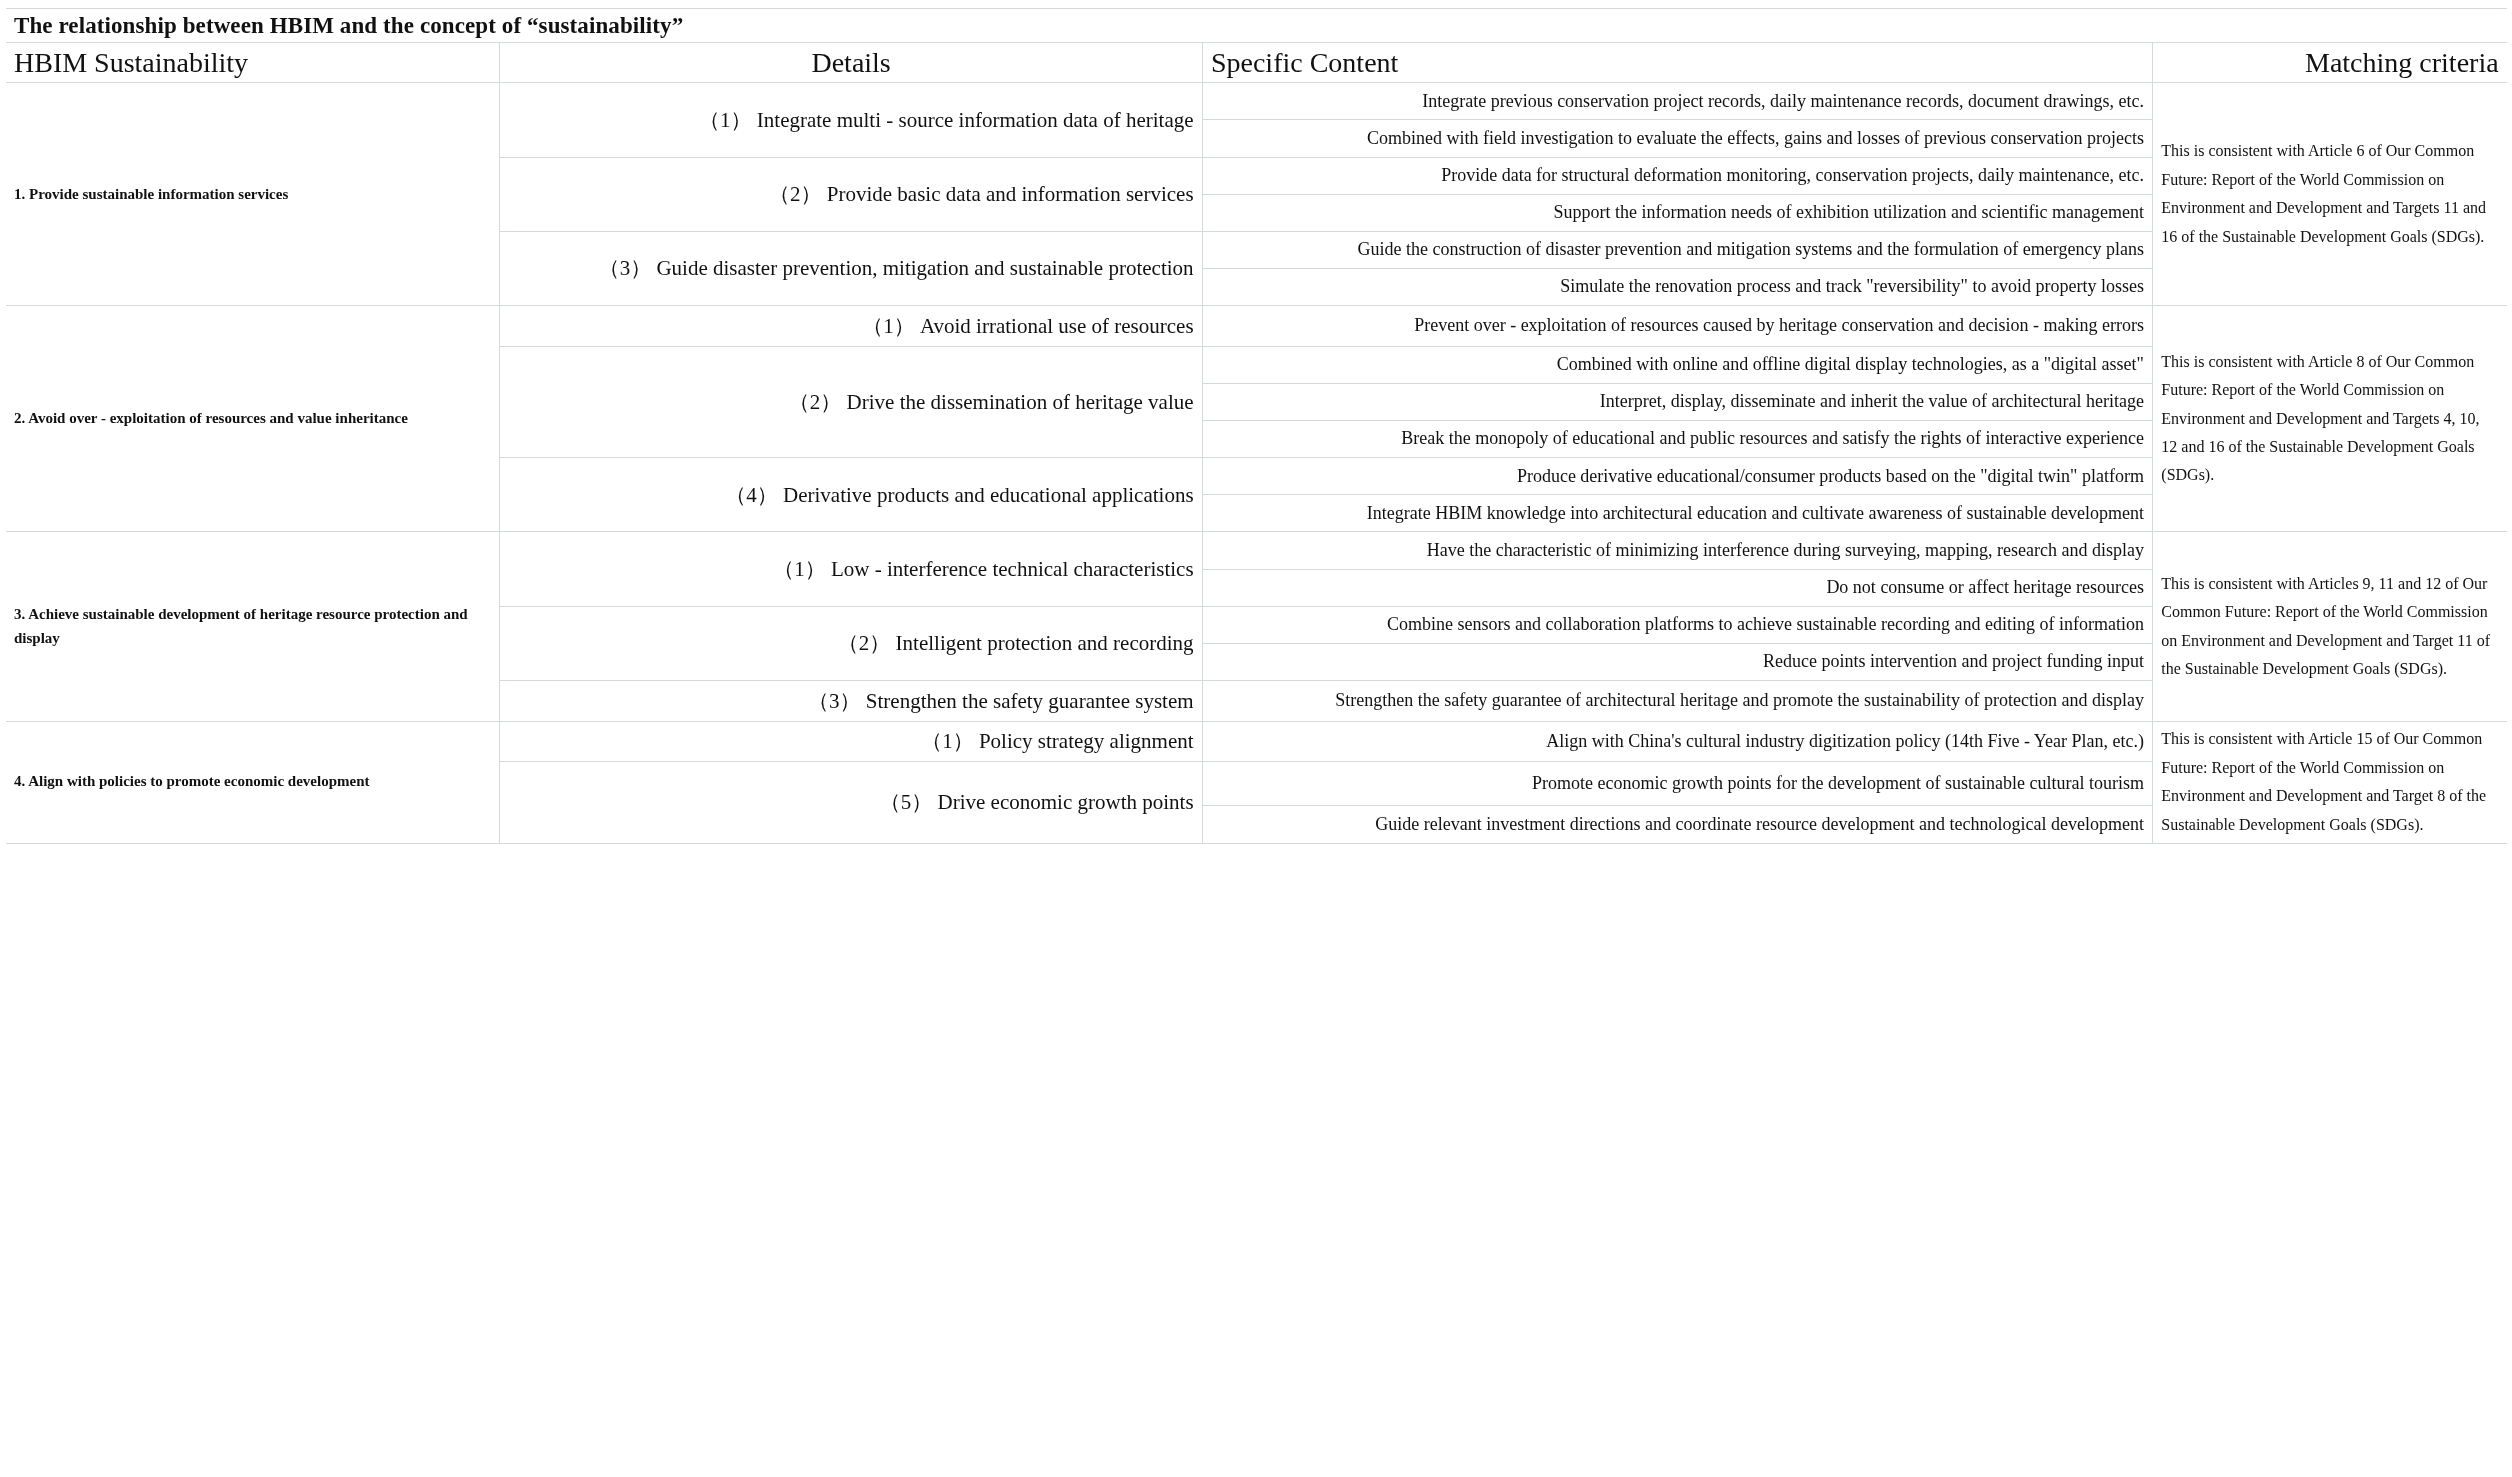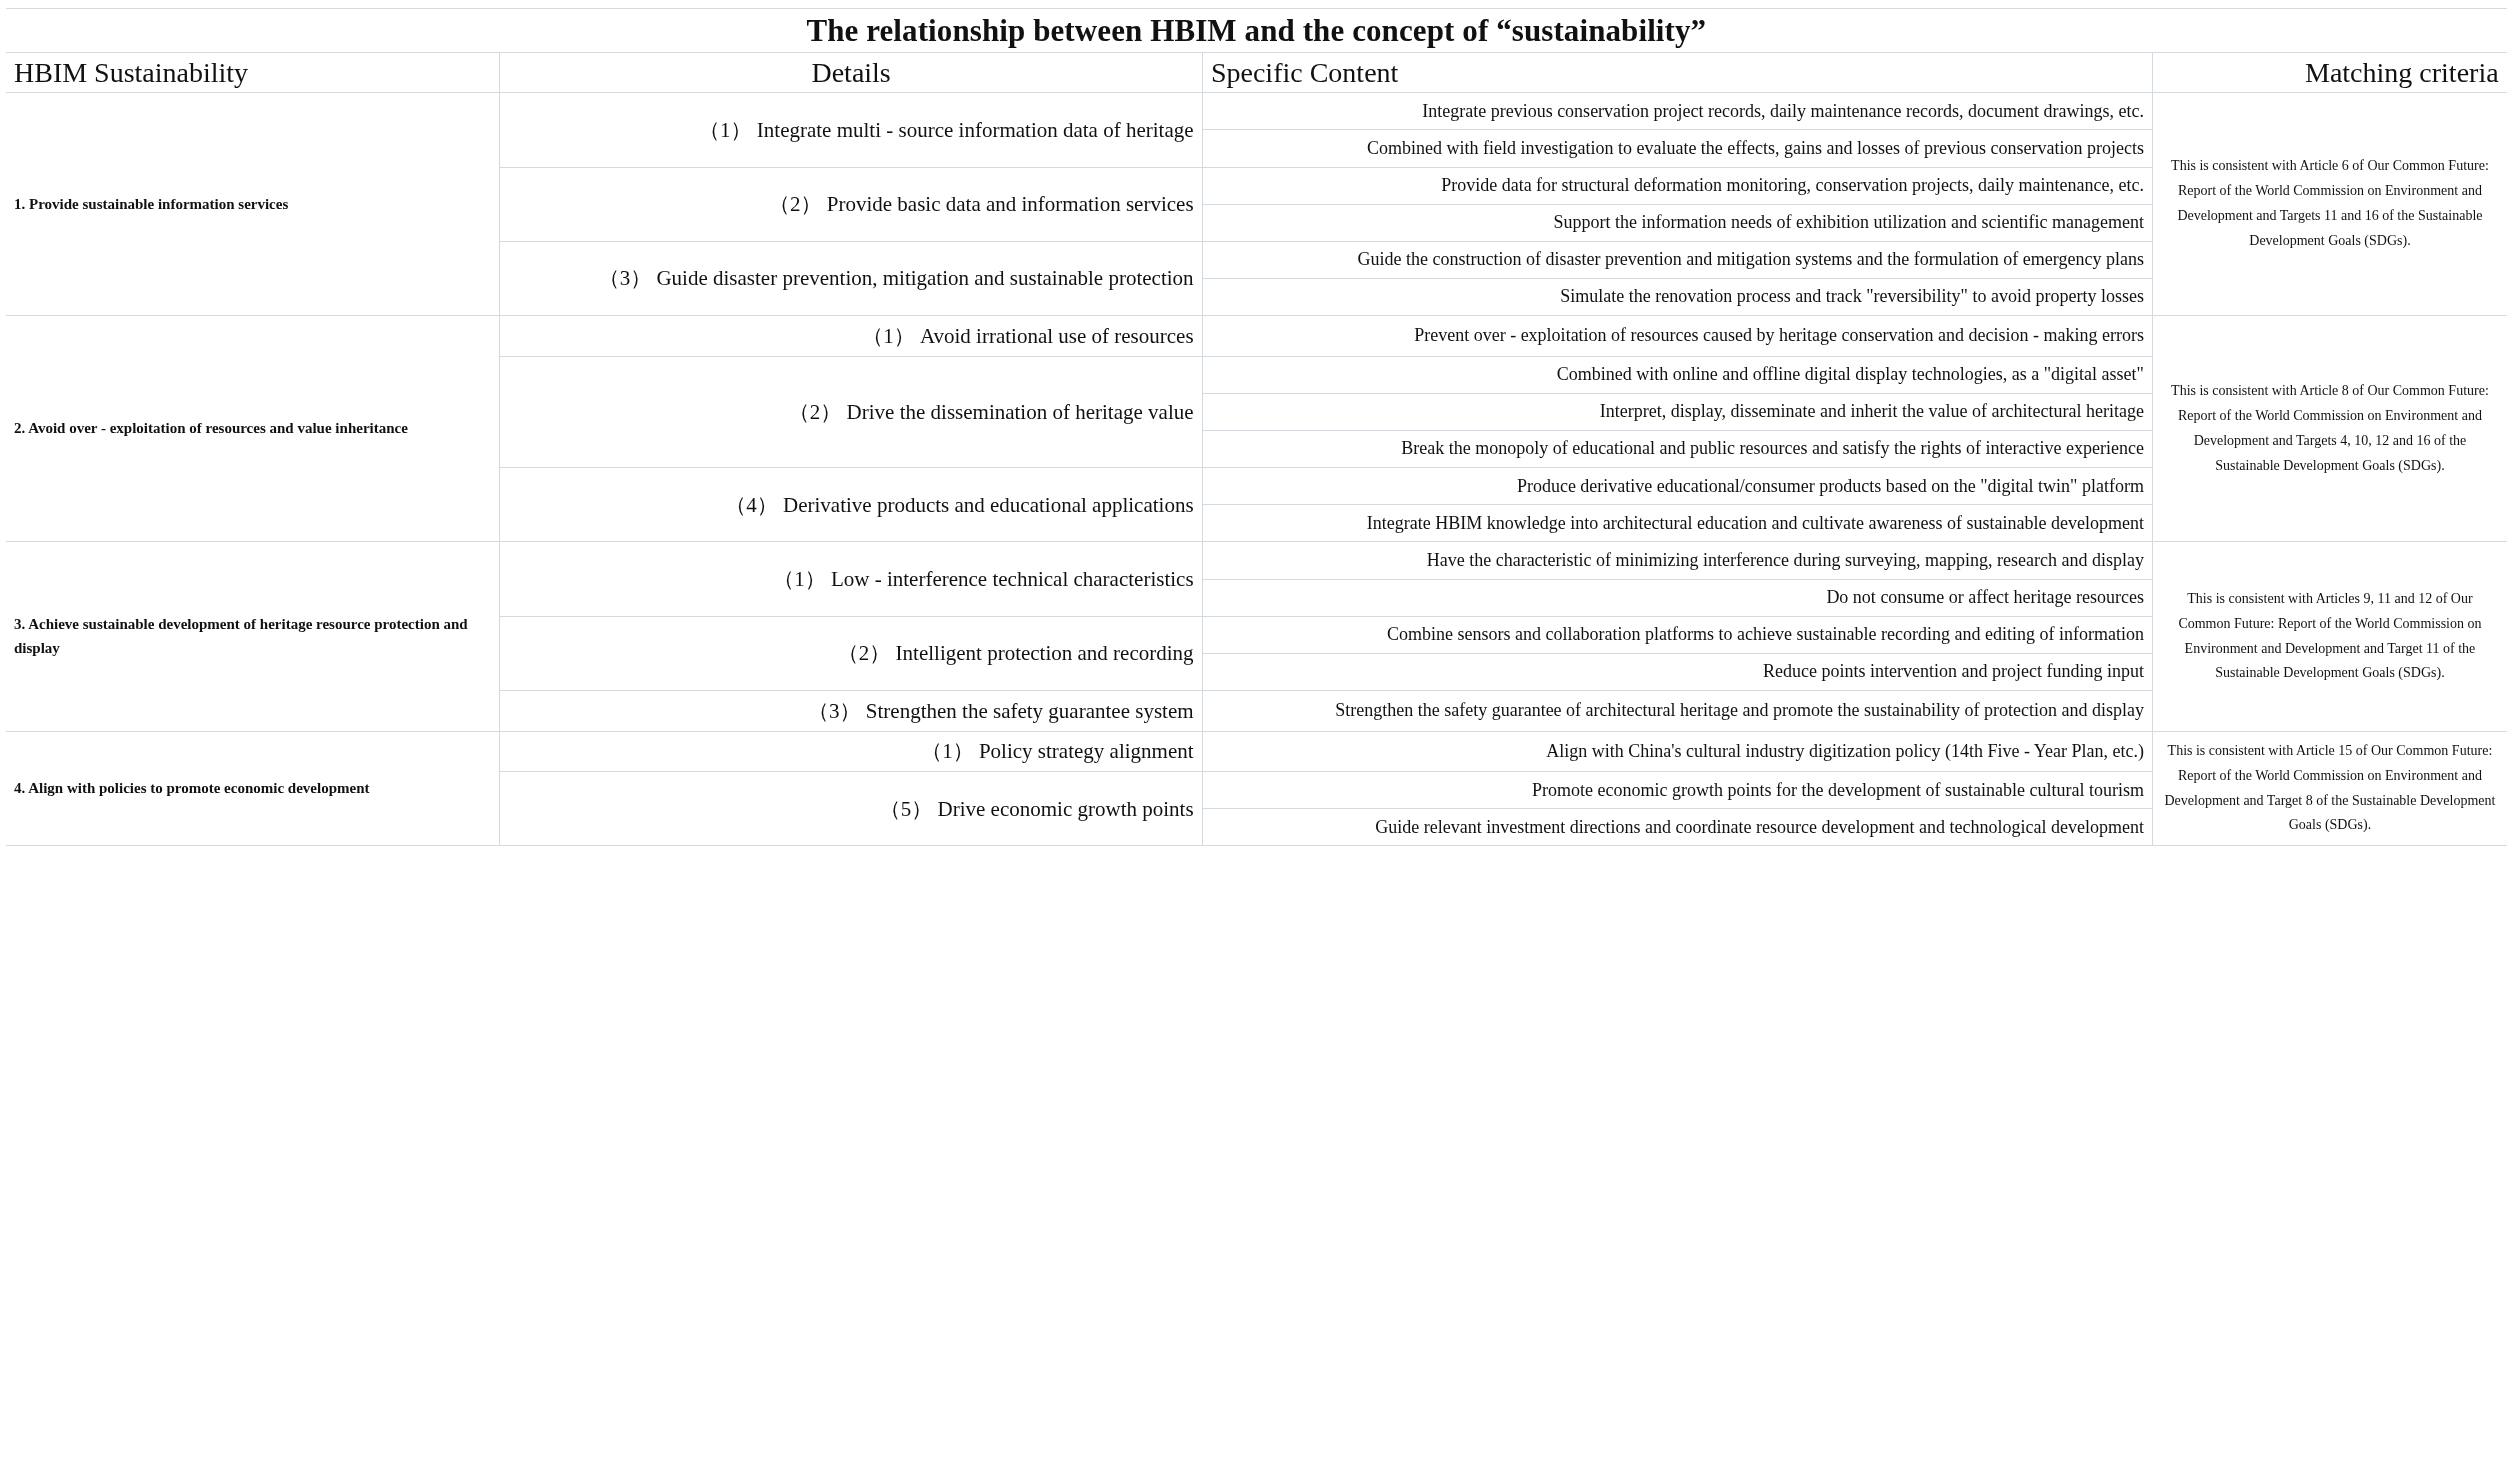--- a/index.html
+++ b/index.html
@@ -36,23 +36,23 @@
   }
 
   
   col.c-cat   { width: 494px; }
   col.c-det   { width: 702px; }
   col.c-spec  { width: 950px; }
   col.c-match { width: 354px; }
 
   
   .title-cell {
-    text-align: center;
+    text-align: left;
     font-weight: bold;
-    font-size: 31px;
+    font-size: 23px;
     letter-spacing: 0.1px;
     padding: 13px 5.8px 14px 5.8px;
     border-left: none !important;
     border-right: none !important;
     border-top: 1.7px solid #d4d9e0;
   }
 
   
   .hdr {
     font-weight: normal;
@@ -78,22 +78,22 @@
     font-size: 21px;
     line-height: 1.55;
   }
   .spec-cell {
     text-align: right;
     font-size: 18px;
     line-height: 1.62;
     padding: 5.8px 8.2px;
   }
   .match-cell {
-    text-align: center;
-    font-size: 14px;
+    text-align: left;
+    font-size: 16px;
     line-height: 1.78;
     border-right: none !important;
   }
 </style>
 </head>
 <body>
 
 <div class="sheet">
   <table class="hbim-table">
     <colgroup>

